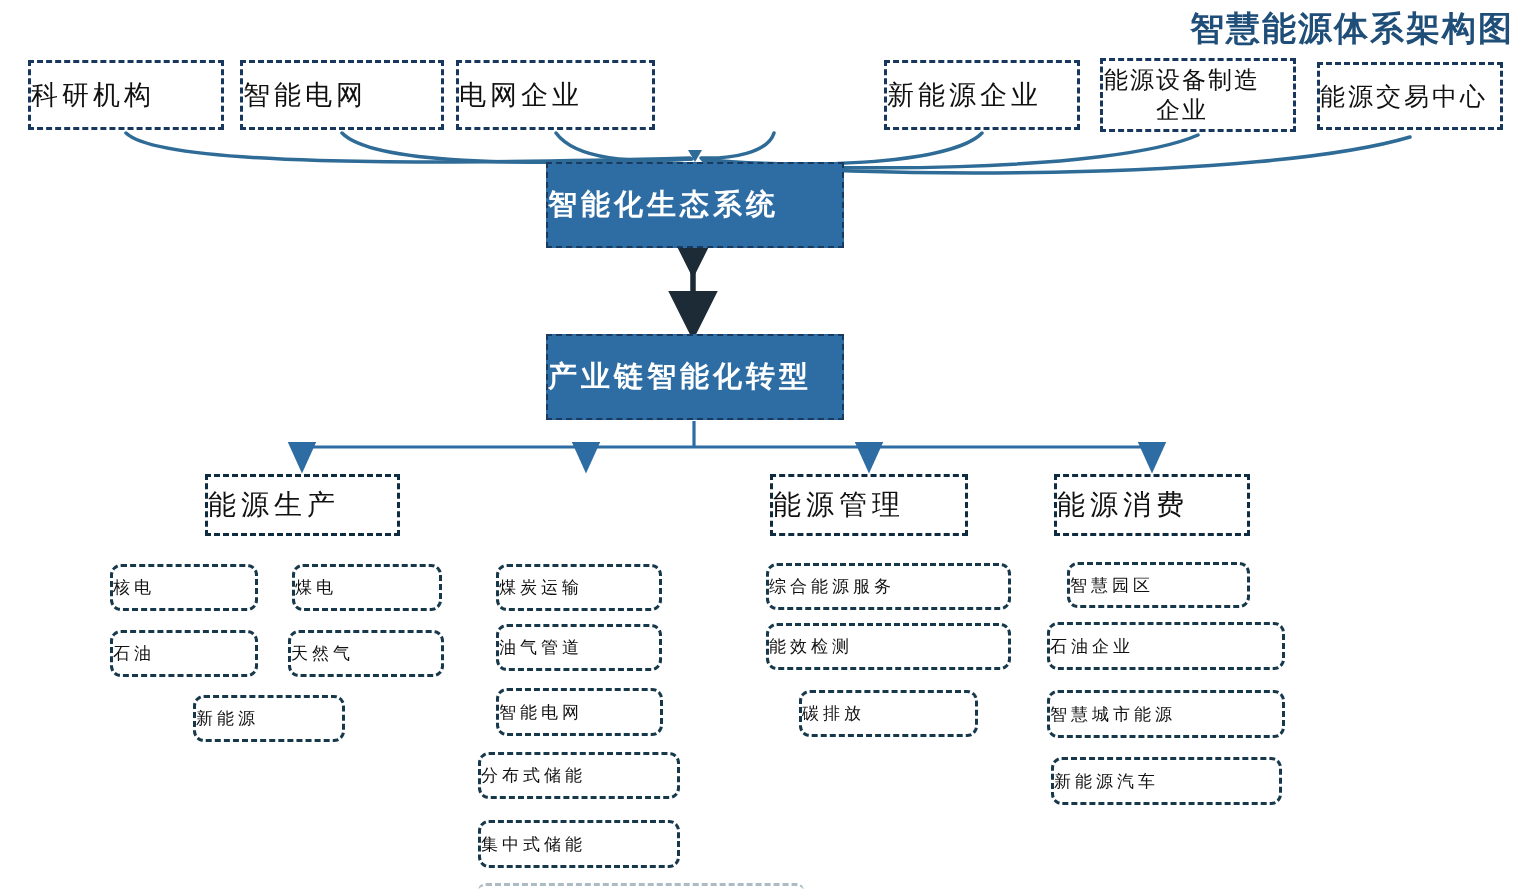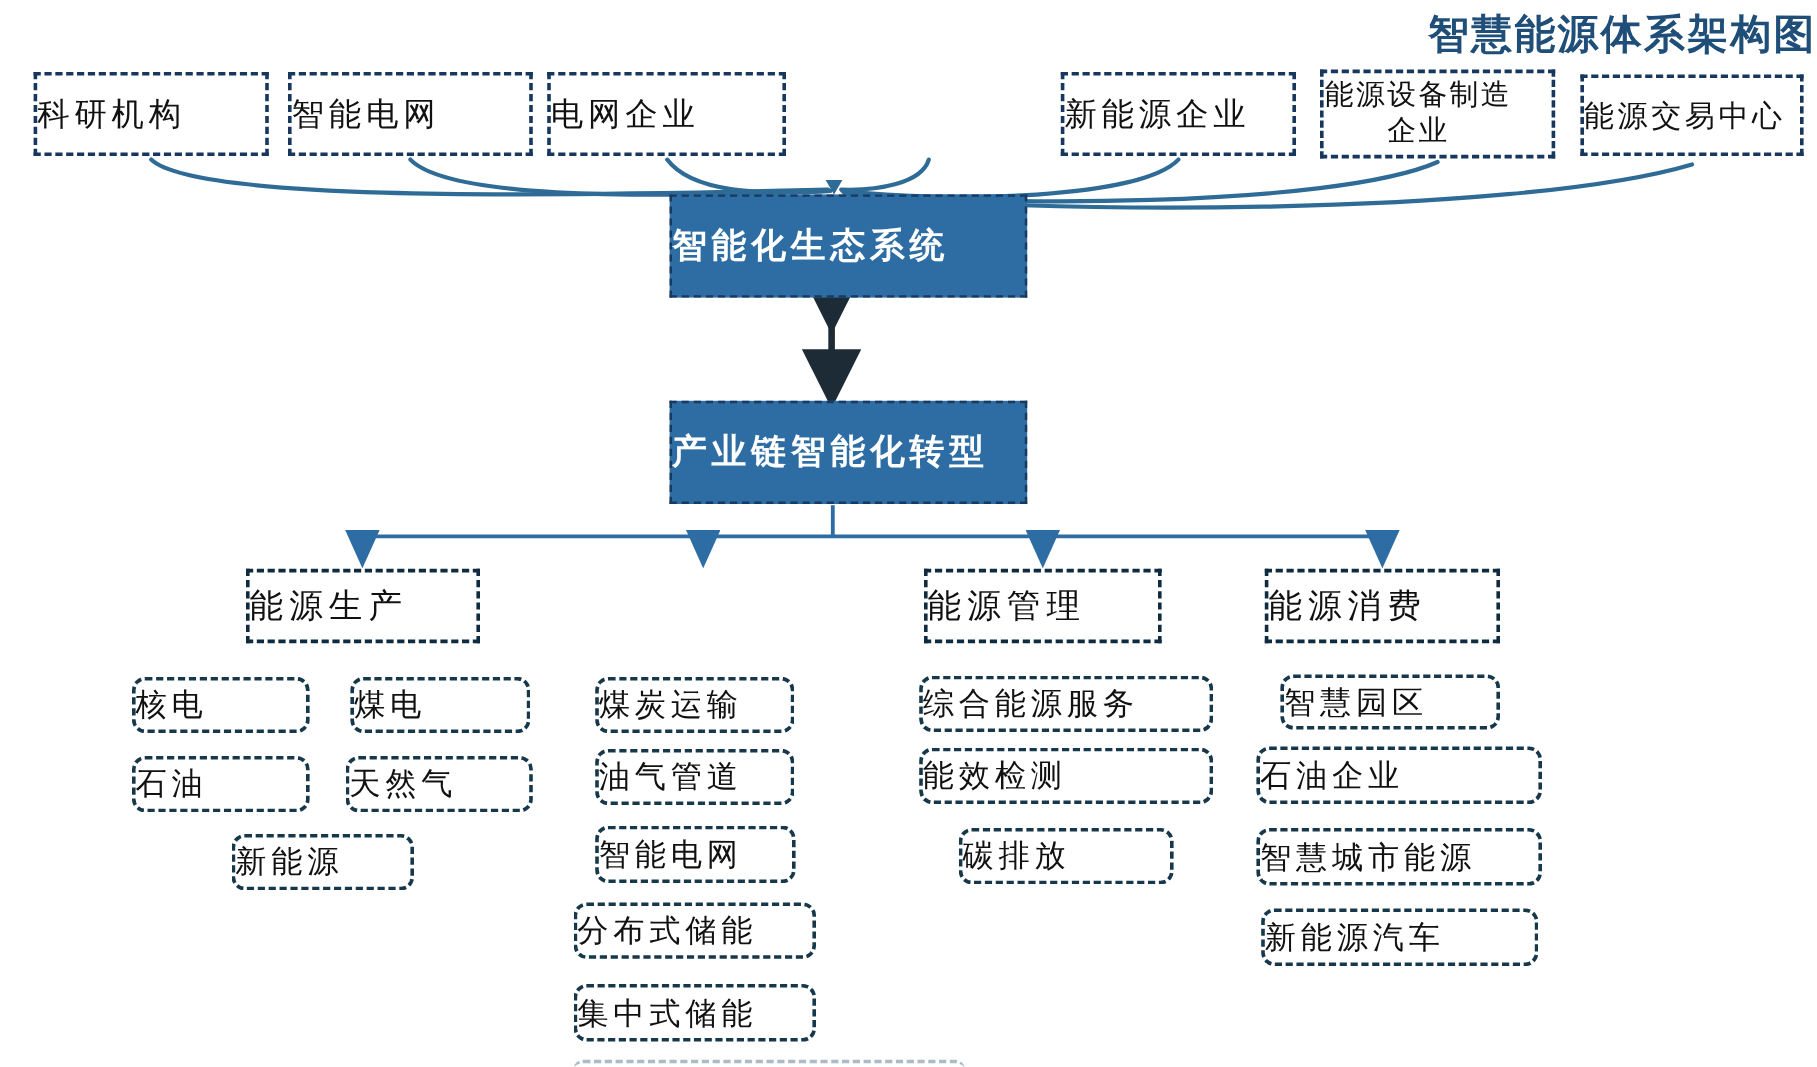--- a/index.html
+++ b/index.html
@@ -27,29 +27,29 @@
   }
   .tbox{ 
     border:3px dashed #17375E;
     font-size:27px;letter-spacing:4px;font-weight:500;
   }
   .tbox.small{font-size:24px;letter-spacing:2px;line-height:1.25;}
   .tbox.small span{display:inline-block;width:158px;}
   .bluebox{
     border:2px dashed #173A5E;
     background:#2E6DA4;color:#ffffff;
-    font-size:29px;font-weight:bold;letter-spacing:4px;margin-left:12px;
+    font-size:29px;font-weight:bold;letter-spacing:4px;
   }
   .cat{ 
     border:3px dashed #0F2B40;
     font-size:28px;letter-spacing:5px;font-weight:500;
   }
   .sub{ 
     border:3px dashed #16384A;border-radius:11px;
-    font-size:26px;letter-spacing:4px;
+    font-size:17px;letter-spacing:4px;
   }
   .cut-frag{
     position:absolute;left:478px;top:883px;width:326px;height:8px;
     border-top:3px dashed rgba(70,105,125,0.45);
     border-radius:8px 8px 0 0;z-index:2;background:transparent;
   }
 </style>
 </head>
 <body>
 

